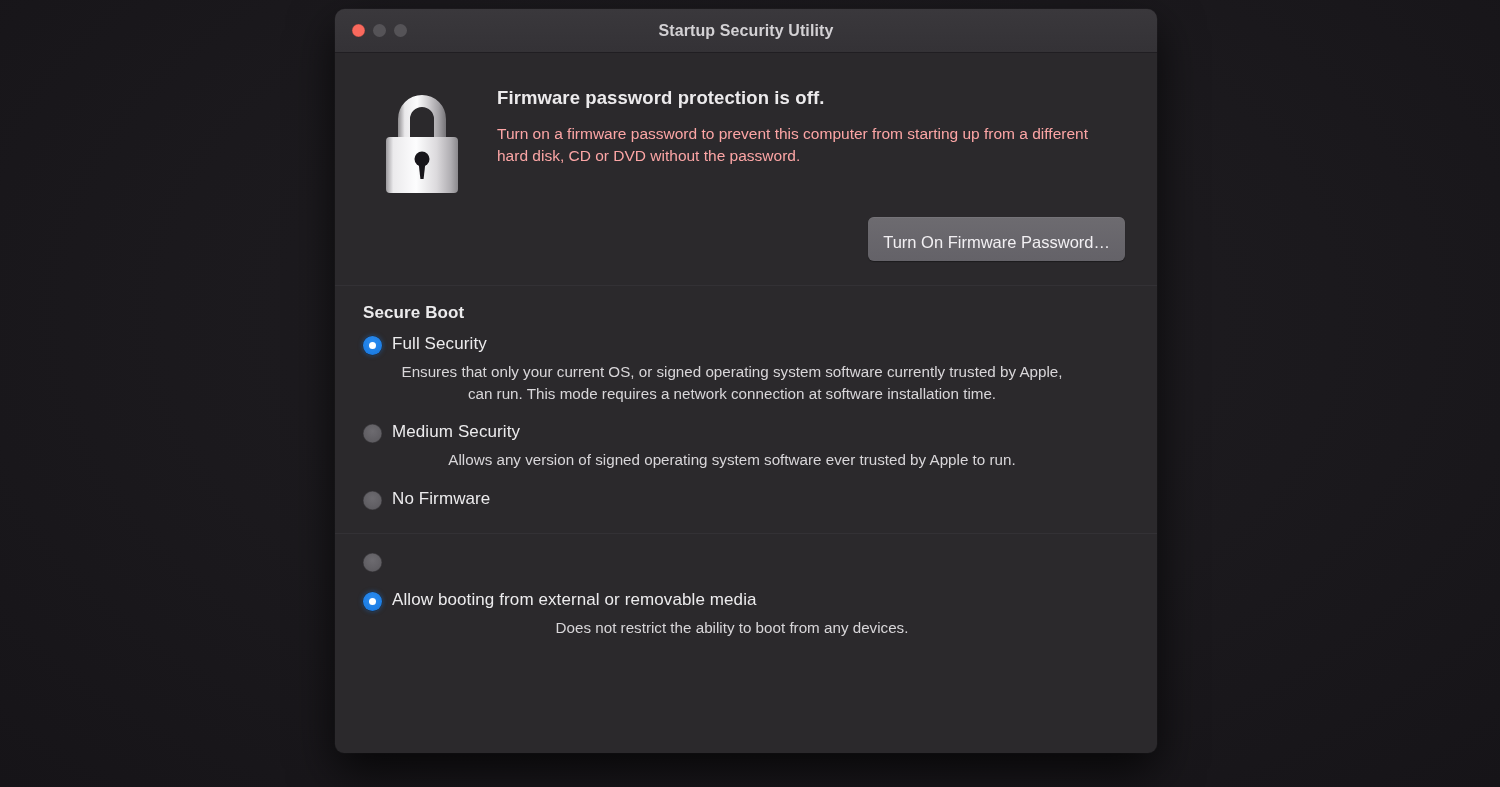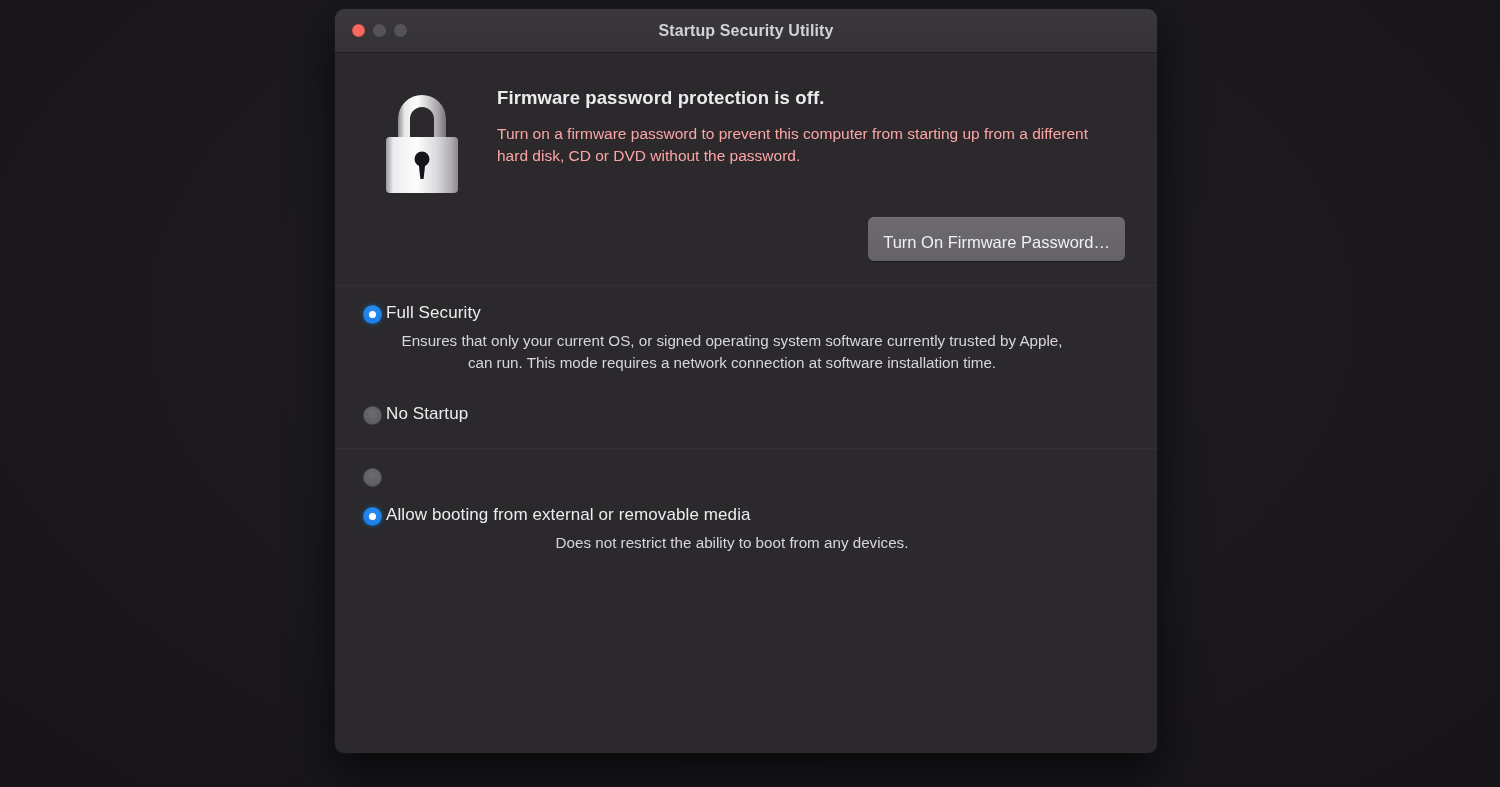--- a/index.html
+++ b/index.html
@@ -76,21 +76,21 @@
     white-space:nowrap;
   }
 
   
   .group { padding:17px 28px 18px 28px; }
   .group-title {
     font-size:17px; font-weight:bold; color:#ecebed;
     margin-bottom:11px; letter-spacing:.1px;
   }
   .option { margin-bottom:5px; }
-  .option-head { display:flex; align-items:flex-start; gap:4px;text-align:center; }
+  .option-head { display:flex; align-items:flex-start; gap:10px;text-align:center; }
   .radio {
     flex:0 0 auto;
     width:19px; height:19px; border-radius:50%;
     margin-top:2px; position:relative;
   }
   .radio.off {
     background:radial-gradient(circle at 50% 38%, #6d6b70 0%, #5e5c61 72%, #504e53 100%);
     box-shadow:inset 0 0 0 .5px rgba(0,0,0,.35);
   }
   .radio.on {
@@ -162,36 +162,44 @@
       </div>
     </div>
 
     <div class="btn-row">
       <button class="btn">Turn On Firmware Password…</button>
     </div>
 
     <div class="divider"></div>
 
     <div class="group">
+      <div class="group-title">Secure Boot</div>
 
       <div class="option">
         <div class="option-head">
           <span class="radio on"></span>
           <span class="opt-label">Full Security</span>
         </div>
         <div class="opt-desc">Ensures that only your current OS, or signed operating system software currently trusted by Apple, can run. This mode requires a network connection at software installation time.</div>
       </div>
       <div class="opt-spacer"></div>
 
+      <div class="option">
+        <div class="option-head">
+          <span class="radio off"></span>
+          <span class="opt-label">Medium Security</span>
+        </div>
+        <div class="opt-desc">Allows any version of signed operating system software ever trusted by Apple to run.</div>
+      </div>
       <div class="opt-spacer"></div>
 
       <div class="option">
         <div class="option-head">
           <span class="radio off"></span>
-          <span class="opt-label">No Startup</span>
+          <span class="opt-label">No Firmware</span>
         </div>
       </div>
     </div>
 
     <div class="divider"></div>
 
     <div class="group">
 
       <div class="option">
         <div class="option-head">

